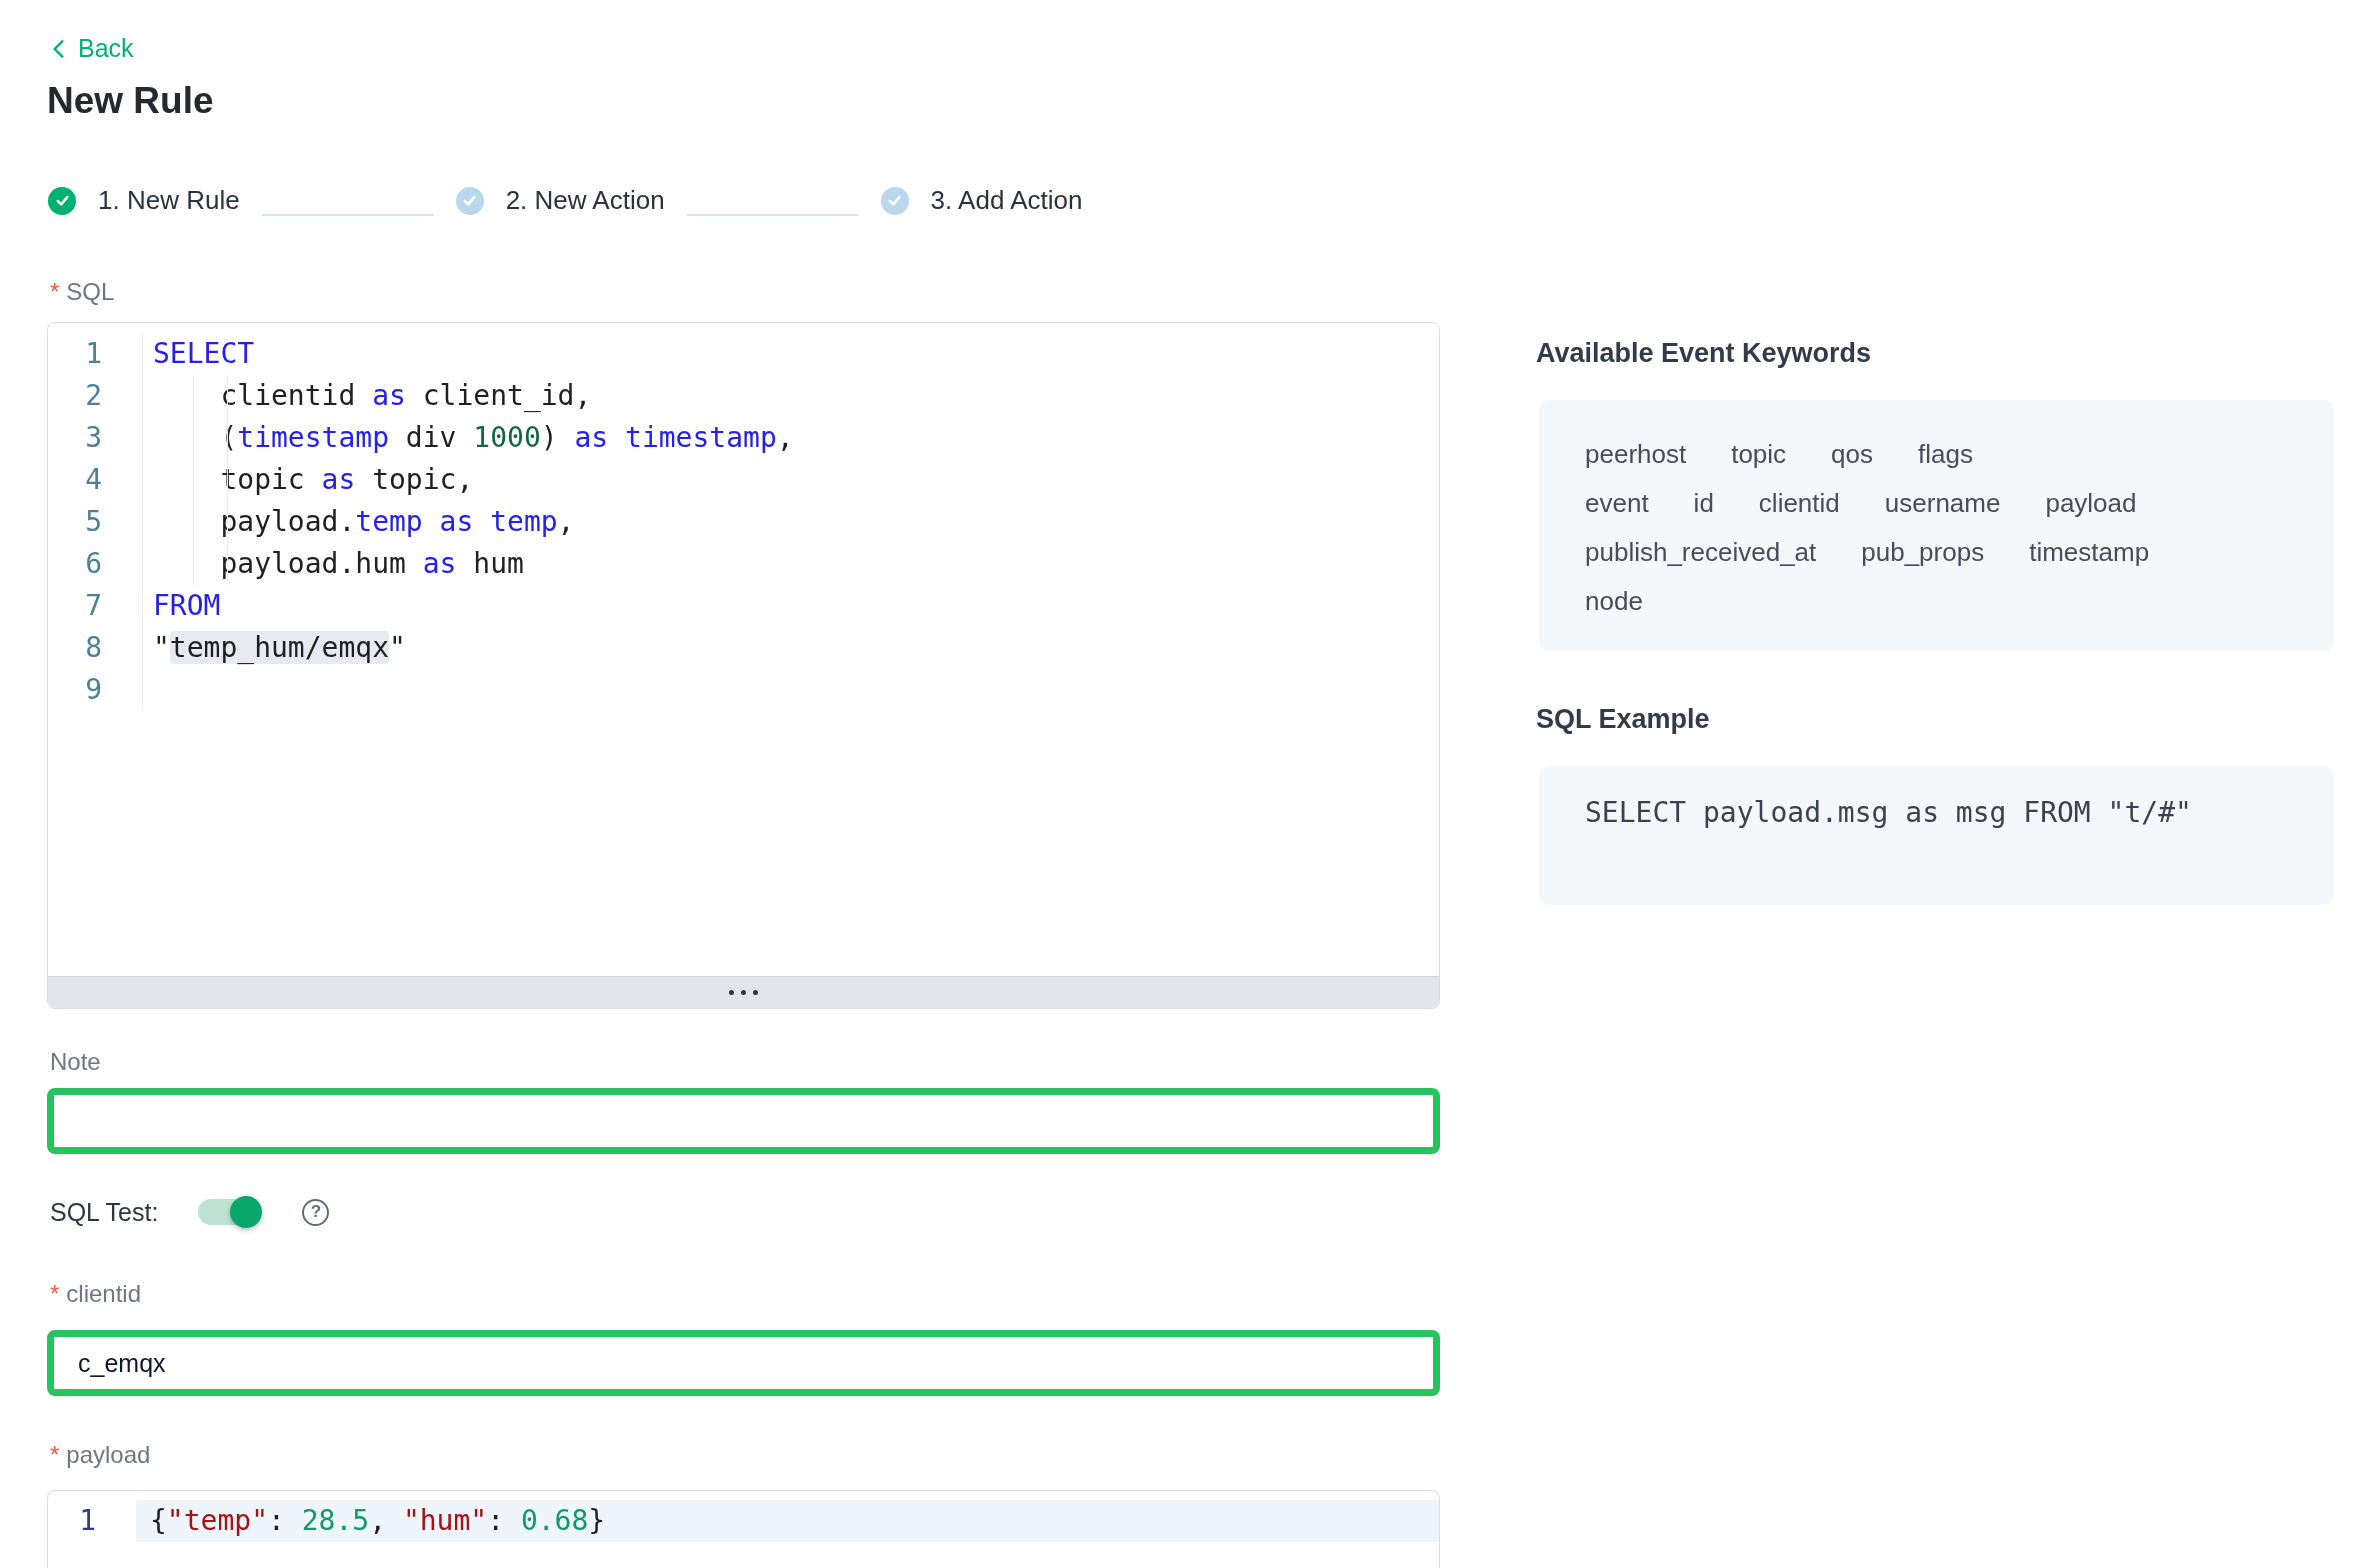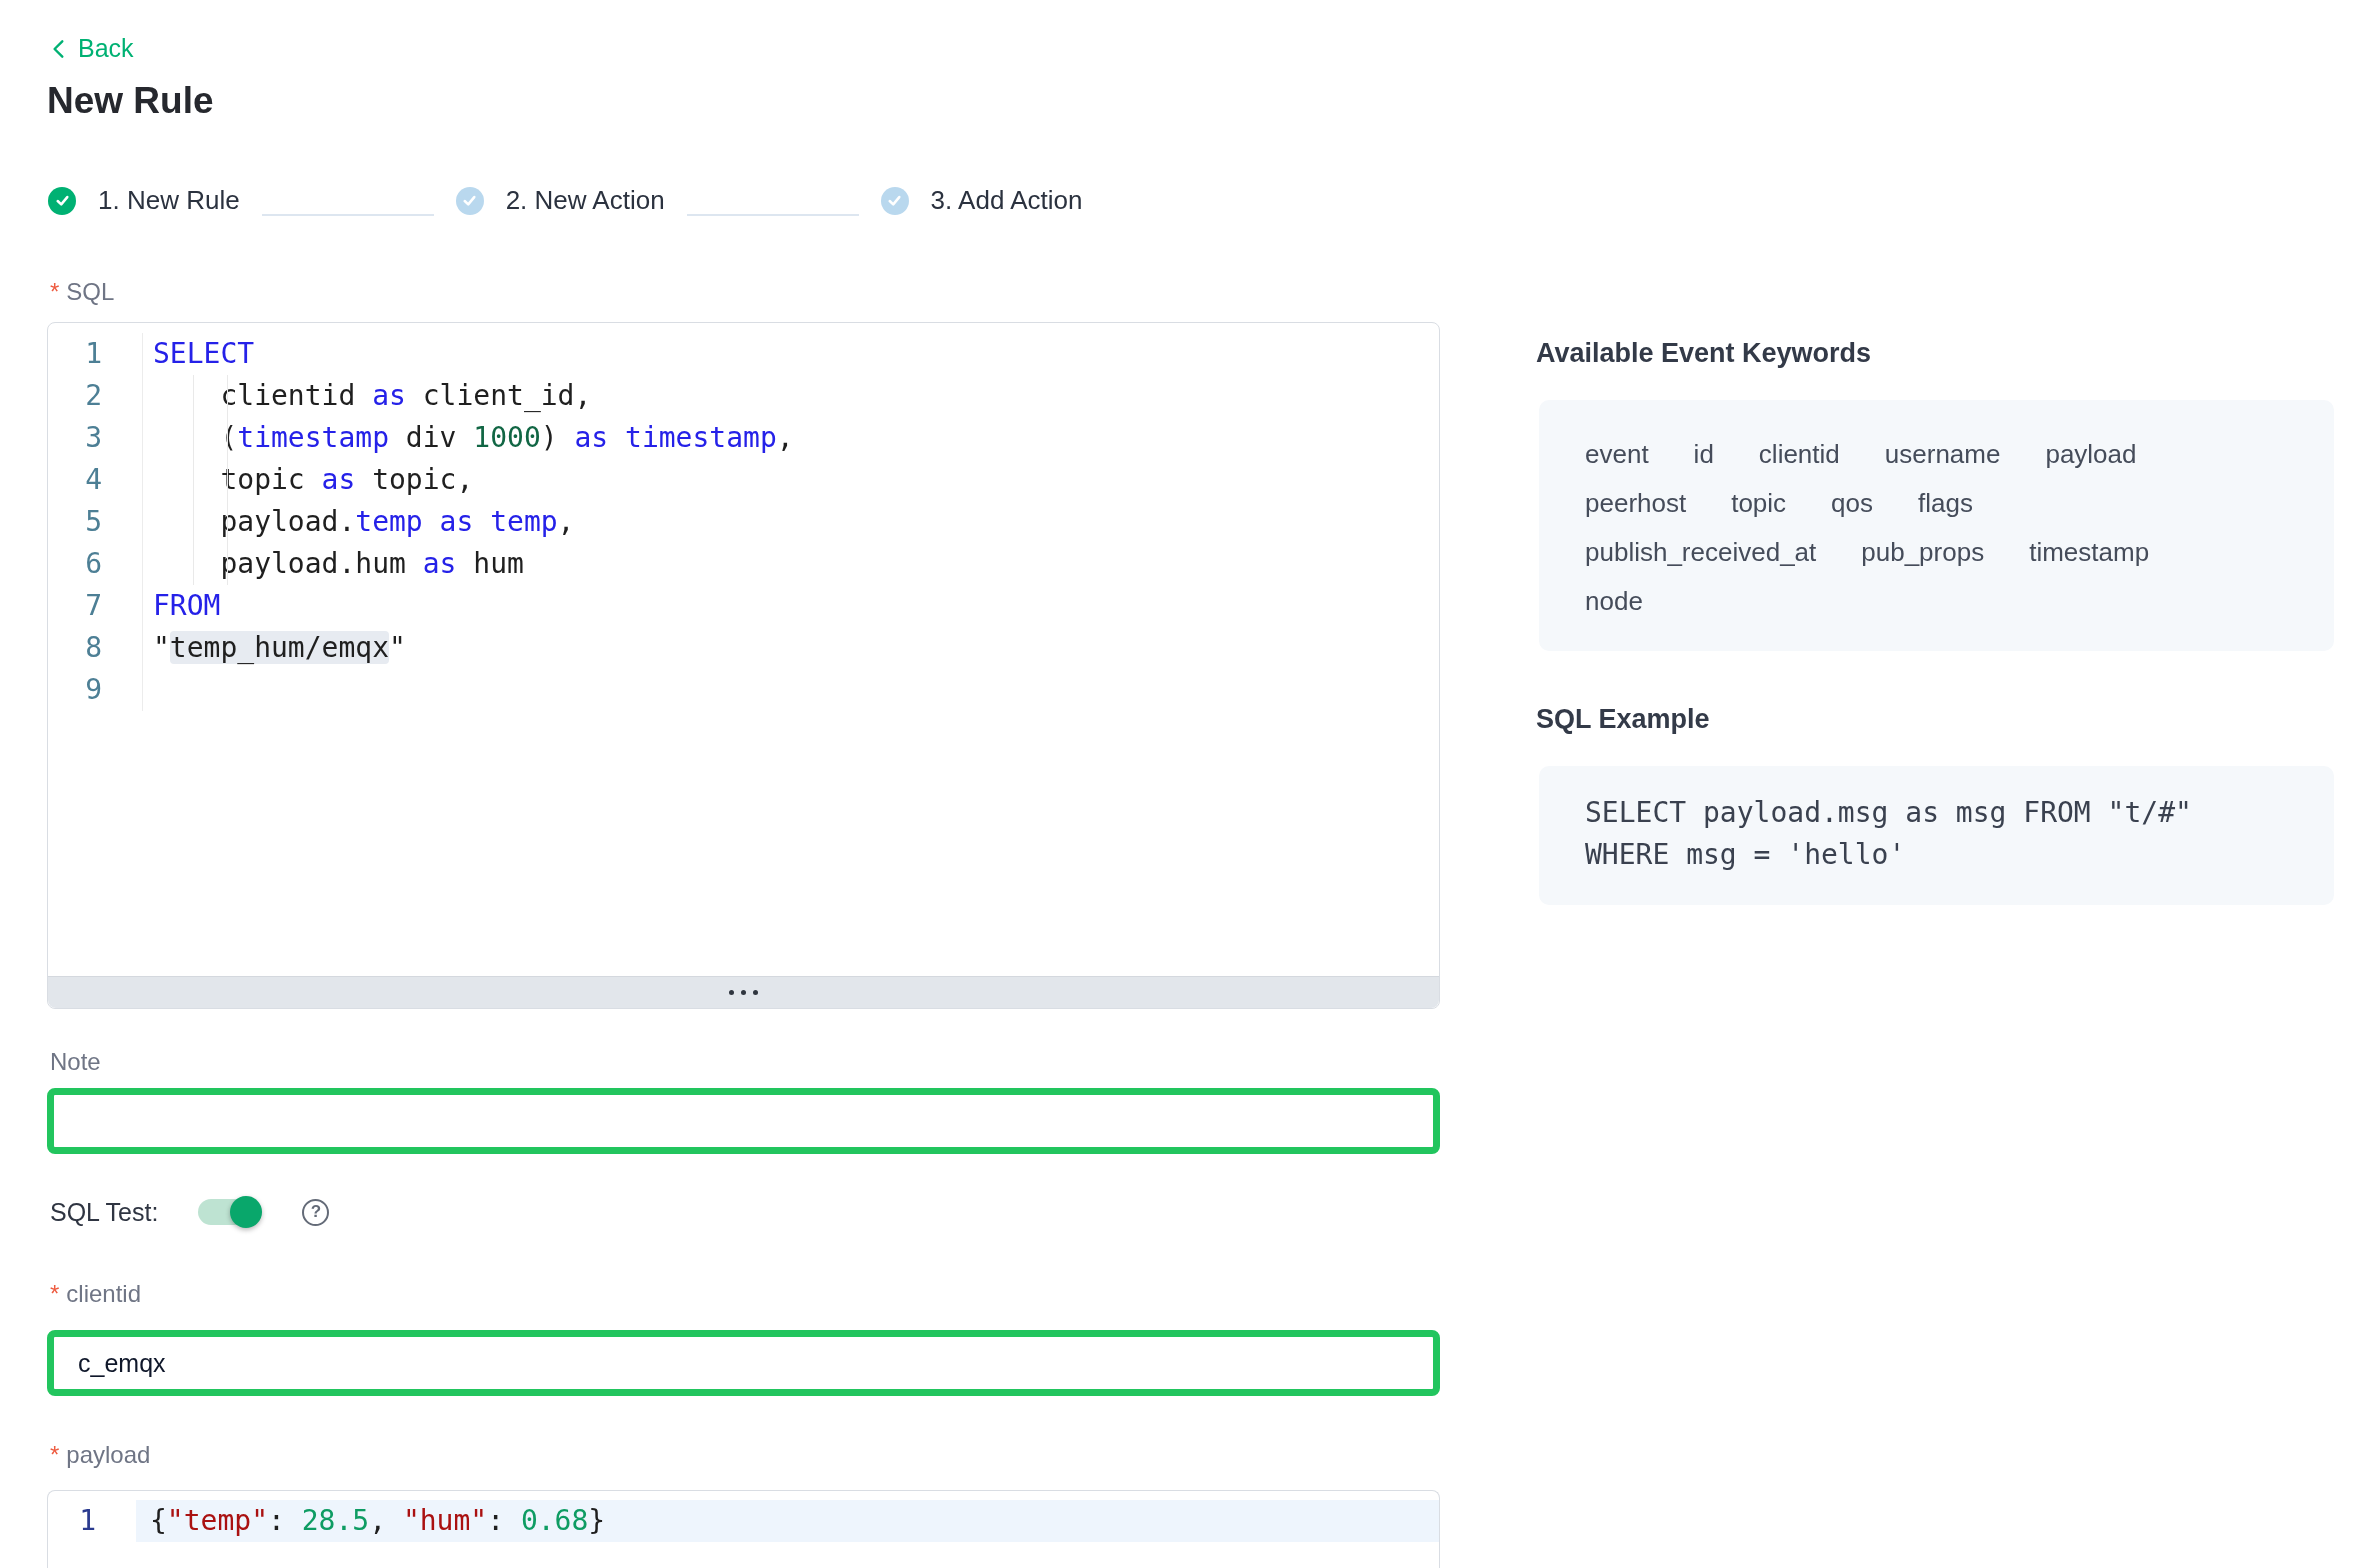--- a/index.html
+++ b/index.html
@@ -202,41 +202,40 @@
   <div class="pl-editor">
     <div class="pl-row">
       <div class="pl-gut">1</div>
       <div class="pl-line"><span class="tok-p">{</span><span class="tok-str">"temp"</span><span class="tok-p">: </span><span class="tok-jnum">28.5</span><span class="tok-p">, </span><span class="tok-str">"hum"</span><span class="tok-p">: </span><span class="tok-jnum">0.68</span><span class="tok-p">}</span></div>
     </div>
   </div>
 
   <div class="rc-h" style="top:338px;">Available Event Keywords</div>
   <div class="panel kw-panel">
     <div class="kw-row">
+      <span class="kw">peerhost</span>
+      <span class="kw">topic</span>
+      <span class="kw">qos</span>
+      <span class="kw">flags</span>
+    </div>
+    <div class="kw-row">
       <span class="kw">event</span>
       <span class="kw">id</span>
       <span class="kw">clientid</span>
       <span class="kw">username</span>
       <span class="kw">payload</span>
     </div>
     <div class="kw-row">
-      <span class="kw">peerhost</span>
-      <span class="kw">topic</span>
-      <span class="kw">qos</span>
-      <span class="kw">flags</span>
-    </div>
-    <div class="kw-row">
       <span class="kw">publish_received_at</span>
       <span class="kw">pub_props</span>
       <span class="kw">timestamp</span>
     </div>
     <div class="kw-row">
       <span class="kw">node</span>
     </div>
   </div>
 
   <div class="rc-h" style="top:704px;">SQL Example</div>
   <div class="panel ex-panel">
     <div class="ex-line">SELECT payload.msg as msg FROM "t/#"</div>
-    <div class="ex-line">WHERE msg = 'hello'</div>
   </div>
 
 </div>
 
 </body></html>

